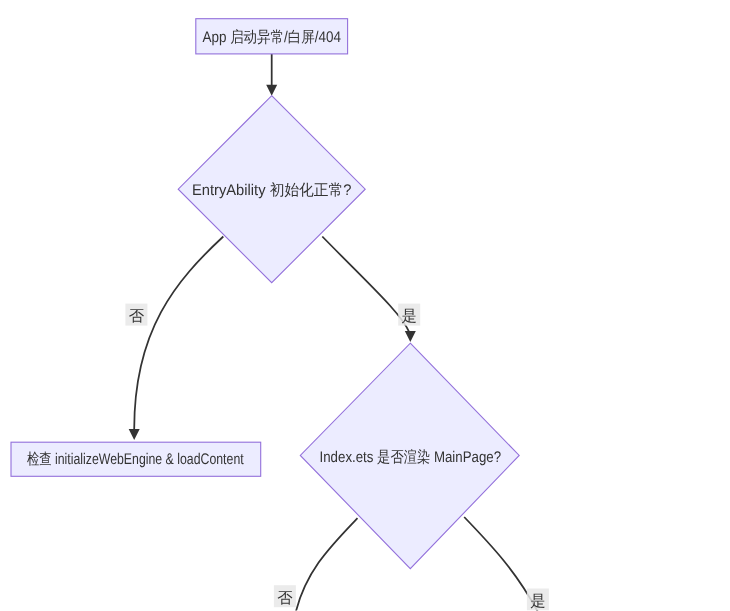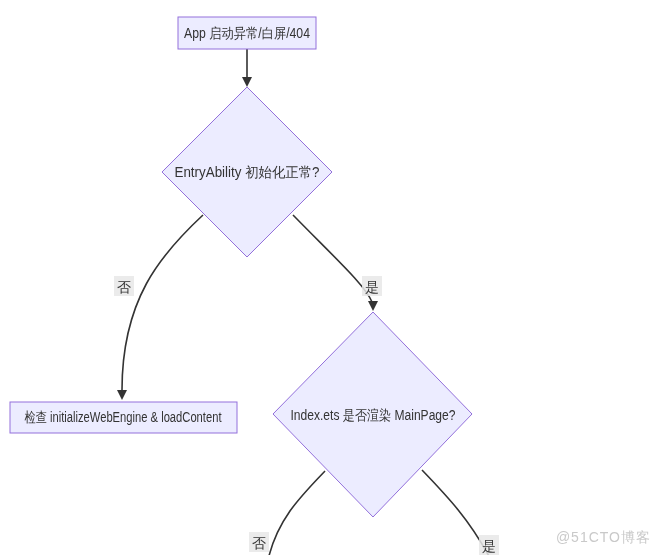--- a/index.html
+++ b/index.html
@@ -92,14 +92,13 @@
         <text class="node-label" x="123" y="422" textLength="197" lengthAdjust="spacingAndGlyphs">检查 initializeWebEngine &amp; loadContent</text>
       </g>
 
       <g>
         <polygon class="node-shape" points="373,312 472,414 373,517 273,414"></polygon>
         <text class="node-label" x="373" y="420" textLength="165" lengthAdjust="spacingAndGlyphs">Index.ets 是否渲染 MainPage?</text>
       </g>
     </g>
   </svg>
 
-  <div class="watermark">@51CTO博客</div>
 </div>
 
 </body></html>

